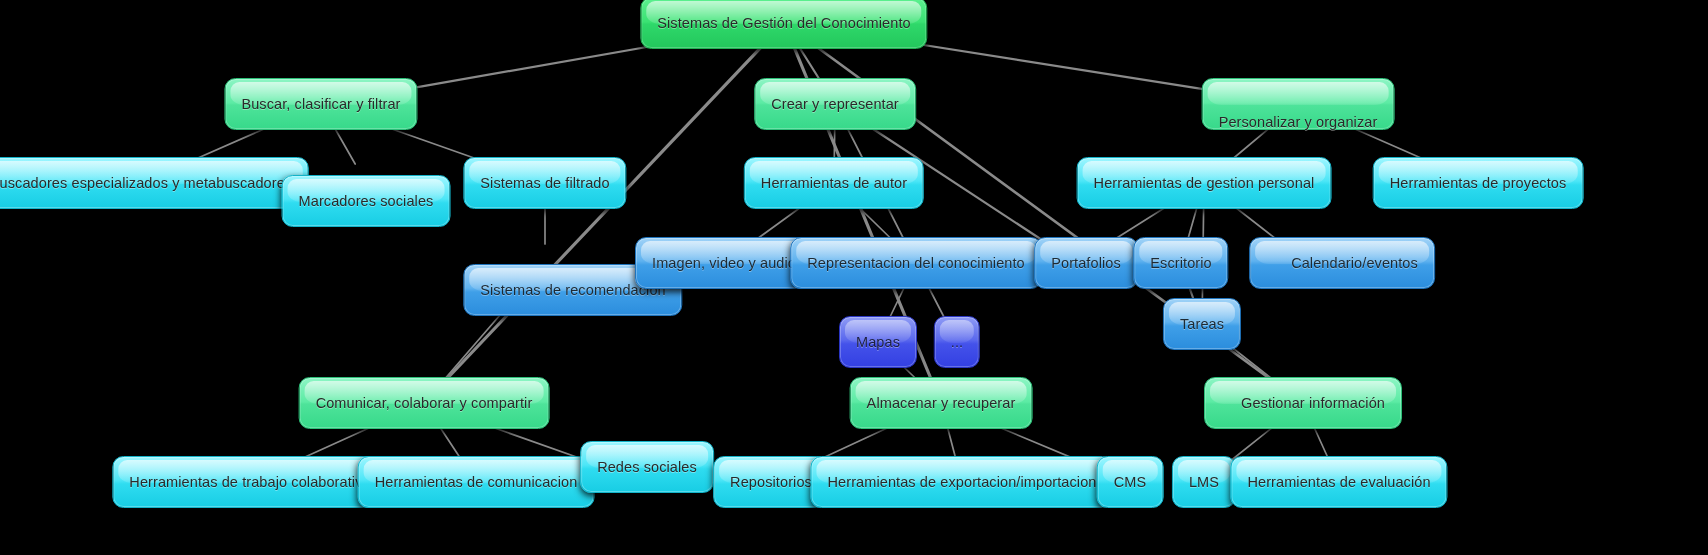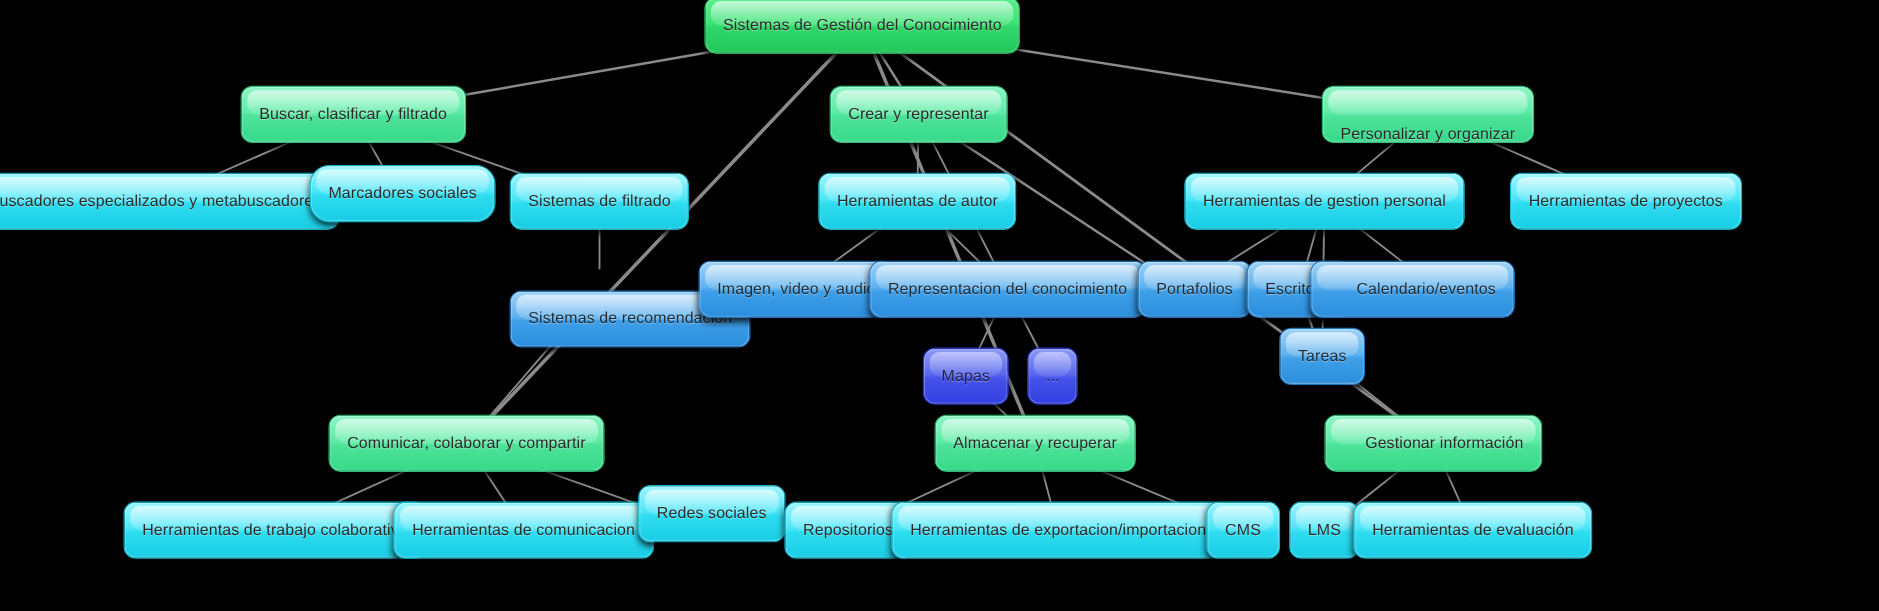--- a/index.html
+++ b/index.html
@@ -122,32 +122,32 @@
       <line x1="921.4" y1="384.0" x2="897.6" y2="361.0" stroke="#8a8a8a" stroke-width="1.7" stroke-linecap="round"></line>
       <line x1="1279.2" y1="422.0" x2="1227.8" y2="463.0" stroke="#8a8a8a" stroke-width="1.7" stroke-linecap="round"></line>
       <line x1="1311.7" y1="422.0" x2="1330.3" y2="463.0" stroke="#8a8a8a" stroke-width="1.7" stroke-linecap="round"></line>
       <line x1="1278.7" y1="384.0" x2="1226.3" y2="343.0" stroke="#8a8a8a" stroke-width="1.7" stroke-linecap="round"></line>
     </svg>
   <div id="nodes">
       <div class="node n-green" style="left: 784px; top: 23px;">
         <span class="lbl">Sistemas de Gestión del Conocimiento</span>
       </div>
       <div class="node n-mint" style="left: 321px; top: 104px;">
-        <span class="lbl">Buscar, clasificar y filtrado</span>
+        <span class="lbl">Buscar, clasificar y filtrar</span>
       </div>
       <div class="node n-mint" style="left: 835px; top: 104px;">
         <span class="lbl">Crear y representar</span>
       </div>
       <div class="node n-mint" style="left: 1298px; top: 104px; align-items: flex-end;">
         <span class="lbl">Personalizar y organizar</span>
       </div>
       <div class="node n-cyan" style="left: 141px; top: 183px;">
         <span class="lbl">Buscadores especializados y metabuscadores</span>
       </div>
-      <div class="node n-cyan" style="left: 366px; top: 176px; border-radius: 18px;">
+      <div class="node n-cyan" style="left: 366px; top: 201px;">
         <span class="lbl">Marcadores sociales</span>
       </div>
       <div class="node n-cyan" style="left: 545px; top: 183px;">
         <span class="lbl">Sistemas de filtrado</span>
       </div>
       <div class="node n-cyan" style="left: 834px; top: 183px;">
         <span class="lbl">Herramientas de autor</span>
       </div>
       <div class="node n-cyan" style="left: 1204px; top: 183px;">
         <span class="lbl">Herramientas de gestion personal</span>
@@ -163,21 +163,21 @@
       </div>
       <div class="node n-blue" style="left: 916px; top: 263px;">
         <span class="lbl">Representacion del conocimiento</span>
       </div>
       <div class="node n-blue" style="left: 1086px; top: 263px;">
         <span class="lbl">Portafolios</span>
       </div>
       <div class="node n-blue" style="left: 1181px; top: 263px;">
         <span class="lbl">Escritorio</span>
       </div>
-      <div class="node n-blue" style="left: 1284px; top: 263px; padding-left: 41px;">
+      <div class="node n-blue" style="left: 1342px; top: 263px; padding-left: 41px;">
         <span class="lbl">Calendario/eventos</span>
       </div>
       <div class="node n-indigo" style="left: 878px; top: 342px;">
         <span class="lbl">Mapas</span>
       </div>
       <div class="node n-indigo" style="left: 957px; top: 342px;">
         <span class="lbl">...</span>
       </div>
       <div class="node n-blue" style="left: 1202px; top: 324px;">
         <span class="lbl">Tareas</span>

